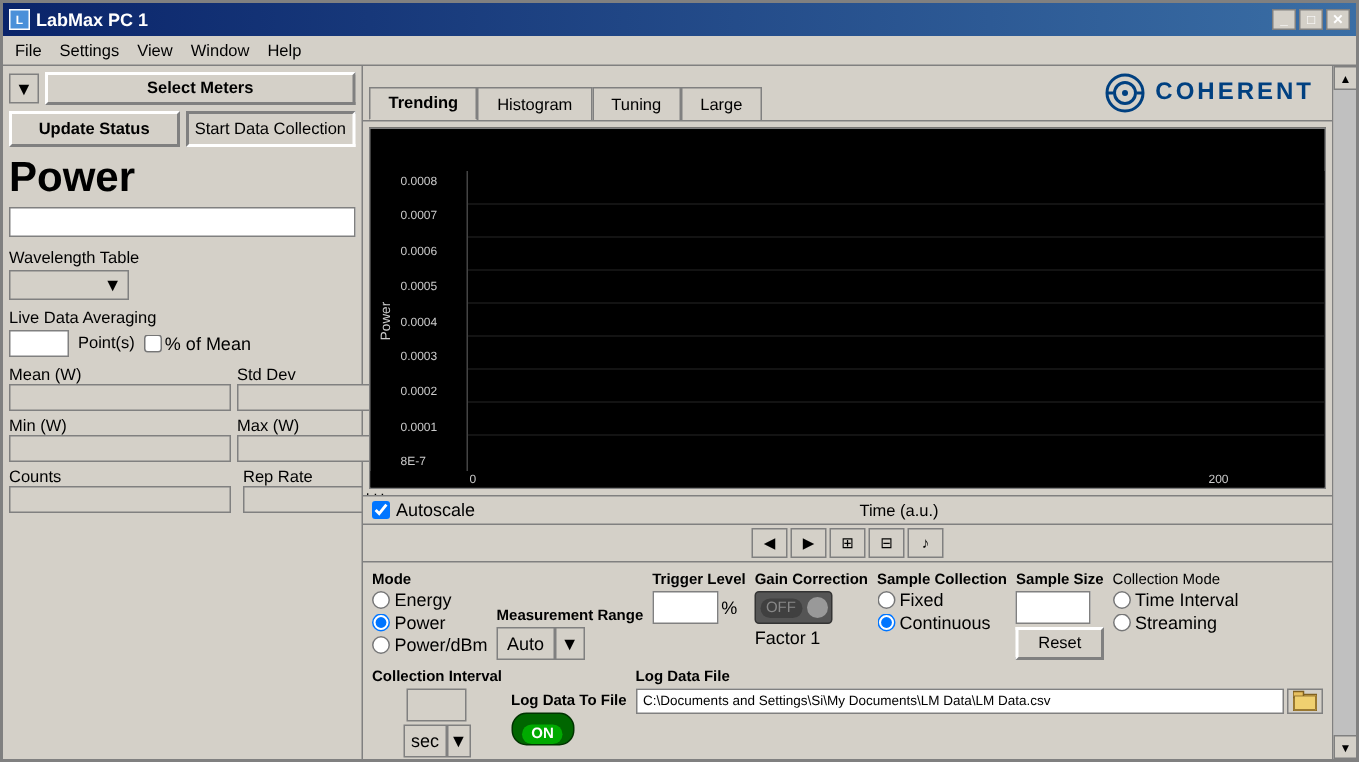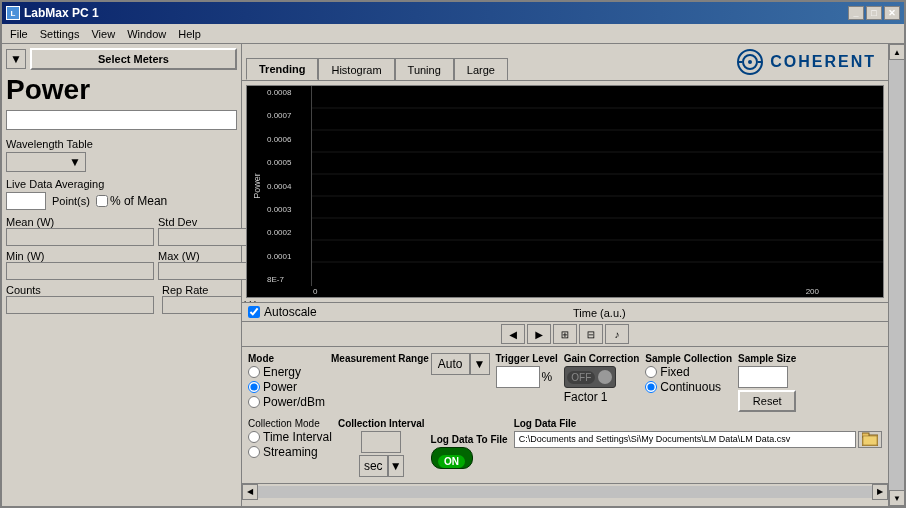--- a/index.html
+++ b/index.html
@@ -116,20 +116,24 @@
 
   <div class="main-content">
 
     <div class="left-panel">
 
       <div class="left-top">
         <div class="dropdown-arrow">▼</div>
         <button class="btn-select-meters">Select Meters</button>
       </div>
 
+      <div class="btn-row">
+        <button class="btn-update-status">Update Status</button>
+        <button class="btn-start-collection">Start Data Collection</button>
+      </div>
 
       <div class="power-label">Power</div>
 
       <div class="value-bar"></div>
 
       <div class="wavelength-section">
         <div class="section-label">Wavelength Table</div>
         <div class="wavelength-row">
           <div class="wl-dropdown">
             <span></span>
@@ -199,21 +203,21 @@
               <circle cx="14" cy="14" r="7" fill="none" stroke="#004080" stroke-width="2"></circle>
               <circle cx="14" cy="14" r="2" fill="#004080"></circle>
               <line x1="2" y1="14" x2="6" y2="14" stroke="#004080" stroke-width="2"></line>
               <line x1="22" y1="14" x2="26" y2="14" stroke="#004080" stroke-width="2"></line>
             </svg>
             <span style="font-size:16px; font-weight:bold; color:#004080; letter-spacing:2px;">COHERENT</span>
           </div>
         </div>
 
         <div style="position:relative; margin: 4px; background: #000; border: 1px solid #808080;">
-          <div style="display:flex; height: 200px;">
+          <div style="display:flex; height: 200px; margin-top: 28px;">
 
             <div style="width:20px; position:relative; display:flex; align-items:center; justify-content:center;">
               <span style="transform:rotate(-90deg); font-size:9px; color:#ccc; white-space:nowrap;">Power</span>
             </div>
 
             <div style="width:44px; display:flex; flex-direction:column; justify-content:space-between; padding: 2px 0;">
               <span style="font-size:8px; color:#ccc;">0.0008</span>
               <span style="font-size:8px; color:#ccc;">0.0007</span>
               <span style="font-size:8px; color:#ccc;">0.0006</span>
               <span style="font-size:8px; color:#ccc;">0.0005</span>
@@ -272,21 +276,21 @@
             <div style="display:flex; align-items:center; gap:3px;">
               <input type="radio" name="mode" checked="" style="">
               <span>Power</span>
             </div>
             <div style="display:flex; align-items:center; gap:3px;">
               <input type="radio" name="mode" style="">
               <span>Power/dBm</span>
             </div>
           </div>
 
-          <div style="display:flex; flex-direction:row; gap:2px;justify-content:flex-end;">
+          <div style="display:flex; flex-direction:column; gap:2px;justify-content:flex-end;">
             <span style="font-size:10px; font-weight:bold;">Measurement Range</span>
             <div style="display:flex;">
               <div style="height:22px; background:#d4d0c8; border:1px solid #808080; padding:0 6px; display:flex; align-items:center;">
                 <span>Auto</span>
               </div>
               <div style="width:20px; height:22px; background:#d4d0c8; border:1px solid #808080; display:flex; align-items:center; justify-content:center; cursor:pointer;">▼</div>
             </div>
           </div>
 
           <div style="display:flex; flex-direction:column; gap:2px;">

